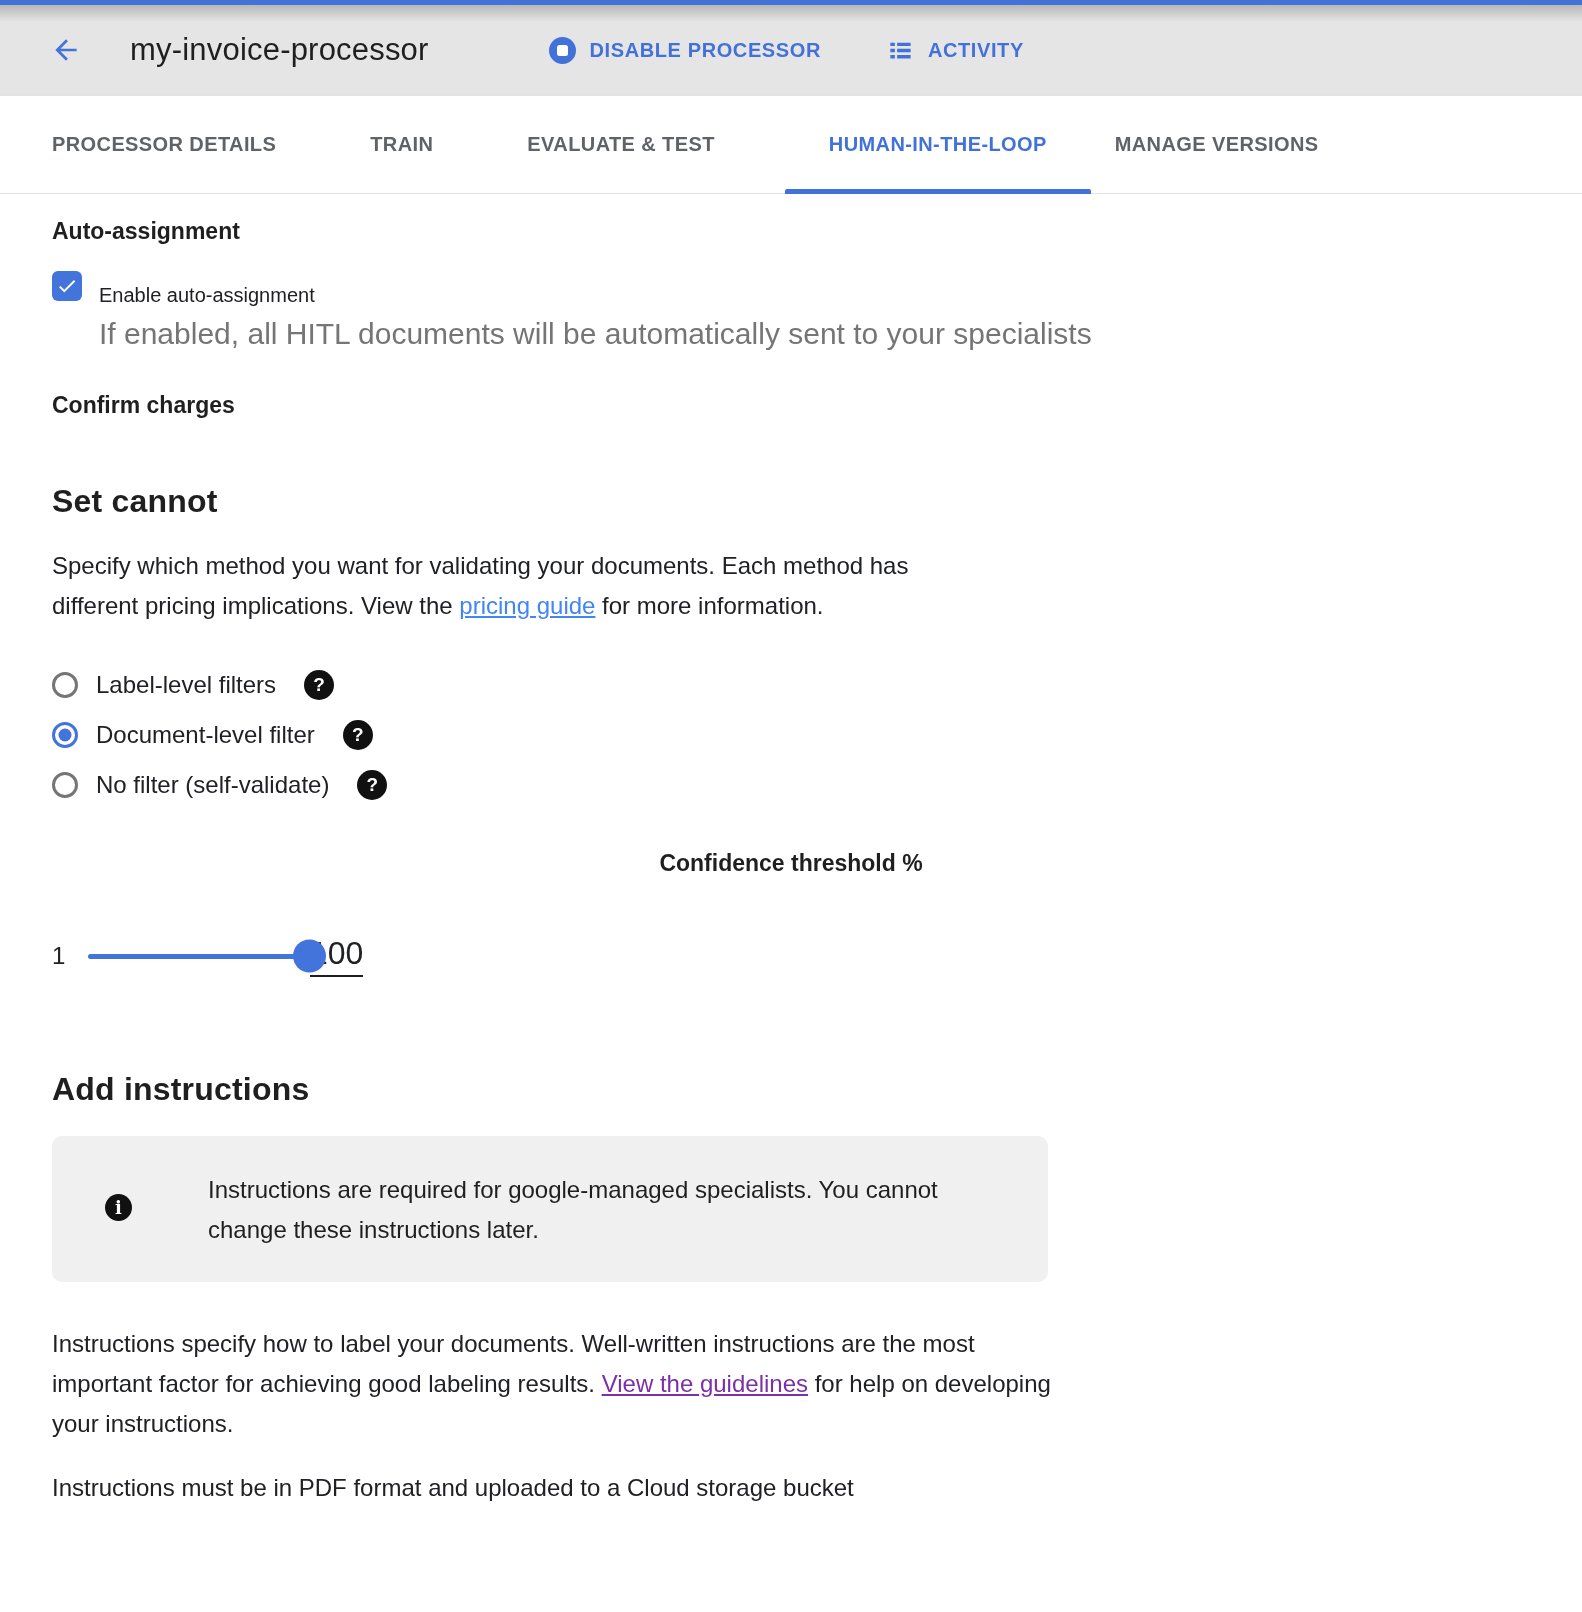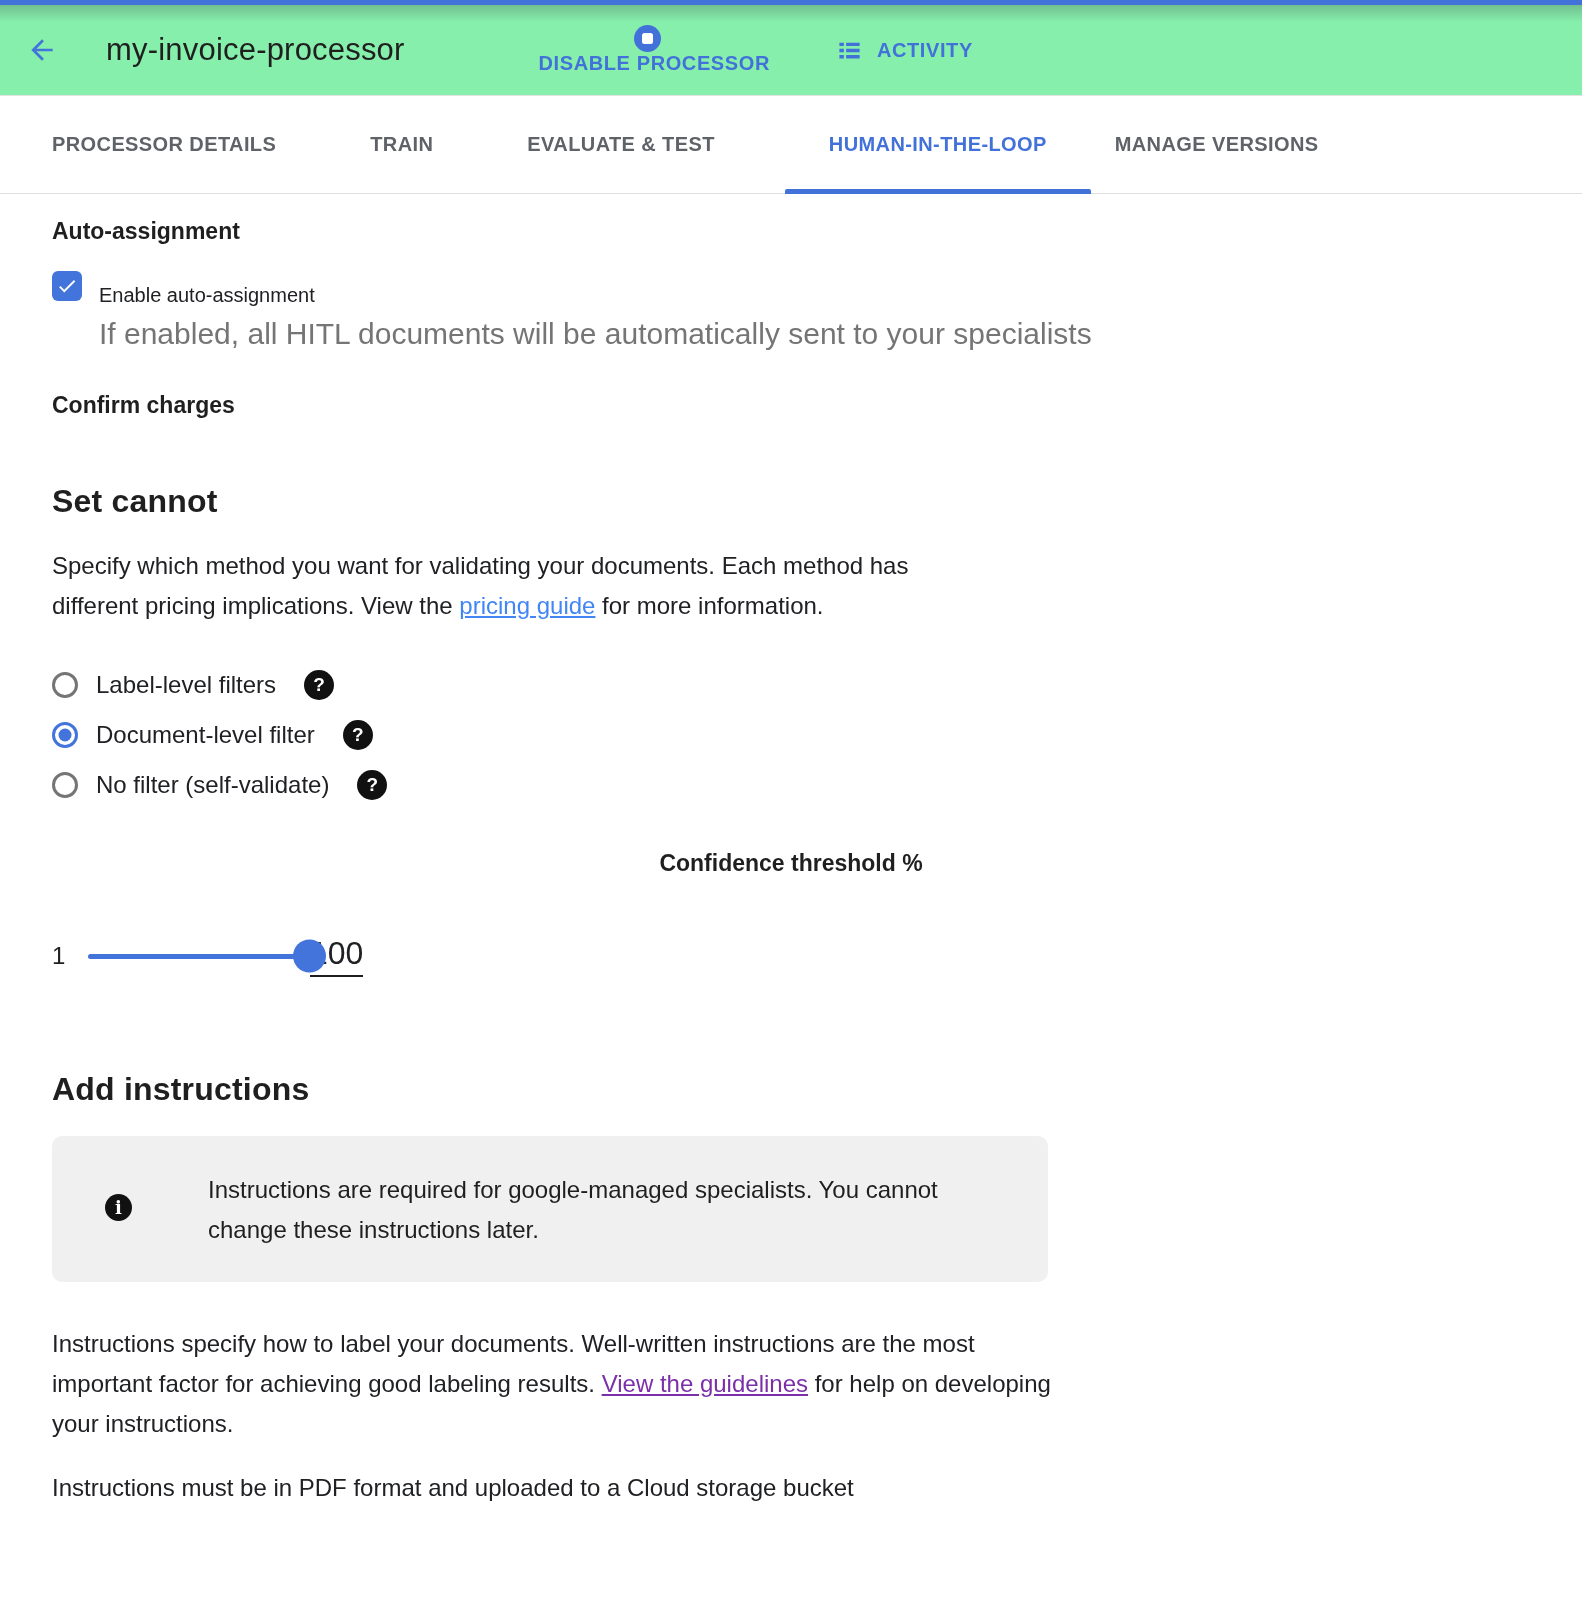--- a/index.html
+++ b/index.html
@@ -6,31 +6,31 @@
   html,body { width:1582px; height:1612px; overflow:hidden; background:#fff;
     font-family:"Liberation Sans","DejaVu Sans",sans-serif; color:#202124; }
   .page { position:relative; width:1582px; height:1612px; }
 
   
   .top-accent { height:5px; background:#4272d9; width:100%; }
   .top-shadow { position:absolute; top:5px; left:0; width:100%; height:17px;
     background:linear-gradient(to bottom, rgba(60,64,67,0.28), rgba(60,64,67,0)); pointer-events:none; }
 
   
-  header { height:90px; display:flex; align-items:center; padding-left:22px; background:#86efac; }
+  header { height:90px; display:flex; align-items:center; padding-left:46px; background:#e5e5e5; }
   .back-btn { background:none; border:none; cursor:pointer; width:40px; height:40px;
     display:flex; align-items:center; justify-content:center; }
   .page-title { font-size:31px; font-weight:400; color:#1f1f1f; margin-left:44px; letter-spacing:0.2px; }
   .hdr-action { background:none; border:none; cursor:pointer; display:flex; align-items:center;
     color:#4272d9; font-family:inherit; font-size:20px; font-weight:700; letter-spacing:0.6px; }
   .hdr-action .txt { margin-left:14px; }
   .disable-ico { width:27px; height:27px; border-radius:50%; background:#4272d9;
     display:flex; align-items:center; justify-content:center; }
   .disable-ico .inner { width:11px; height:11px; background:#fff; border-radius:2.5px; }
-  .act-disable { margin-left:120px;flex-direction:column; }
+  .act-disable { margin-left:120px; }
   .act-activity { margin-left:66px; }
 
   
   .tabs { height:99px; border-top:1px solid #e3e3e3; border-bottom:1px solid #e0e0e0;
     display:flex; align-items:stretch; padding-left:28px; background:#fff; }
   .tab { position:relative; display:flex; align-items:center; padding:0 24px; margin-right:46px;
     font-size:20px; font-weight:700; letter-spacing:0.4px; color:#5f6368; cursor:pointer; white-space:nowrap; }
   .tab.active { color:#4272d9; padding:0 44px; margin-right:0; }
   .tab.active::after { content:""; position:absolute; left:0; right:0; bottom:-1px; height:5px;
     background:#4272d9; border-radius:2px 2px 0 0; }

